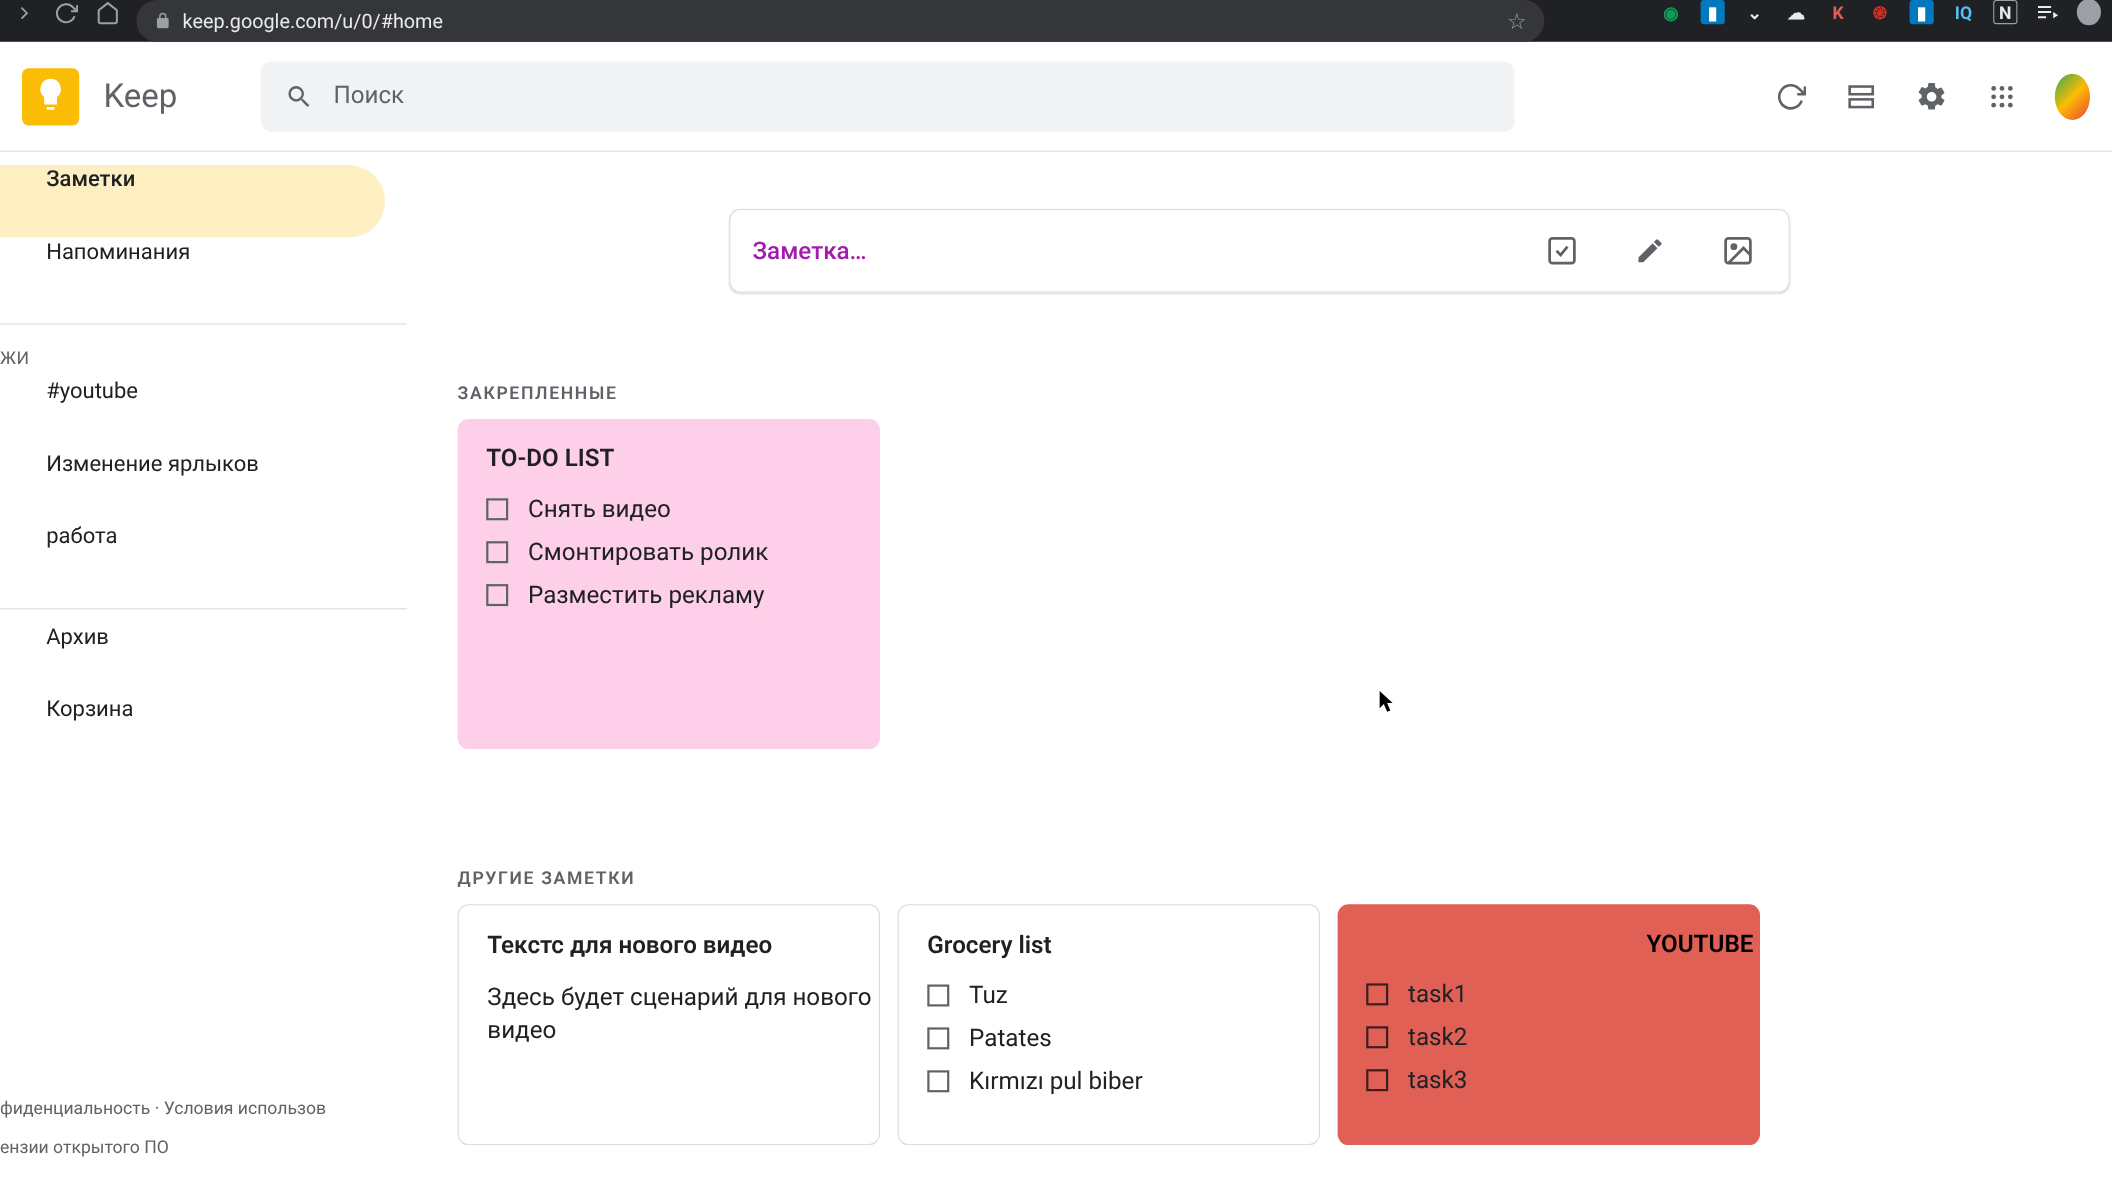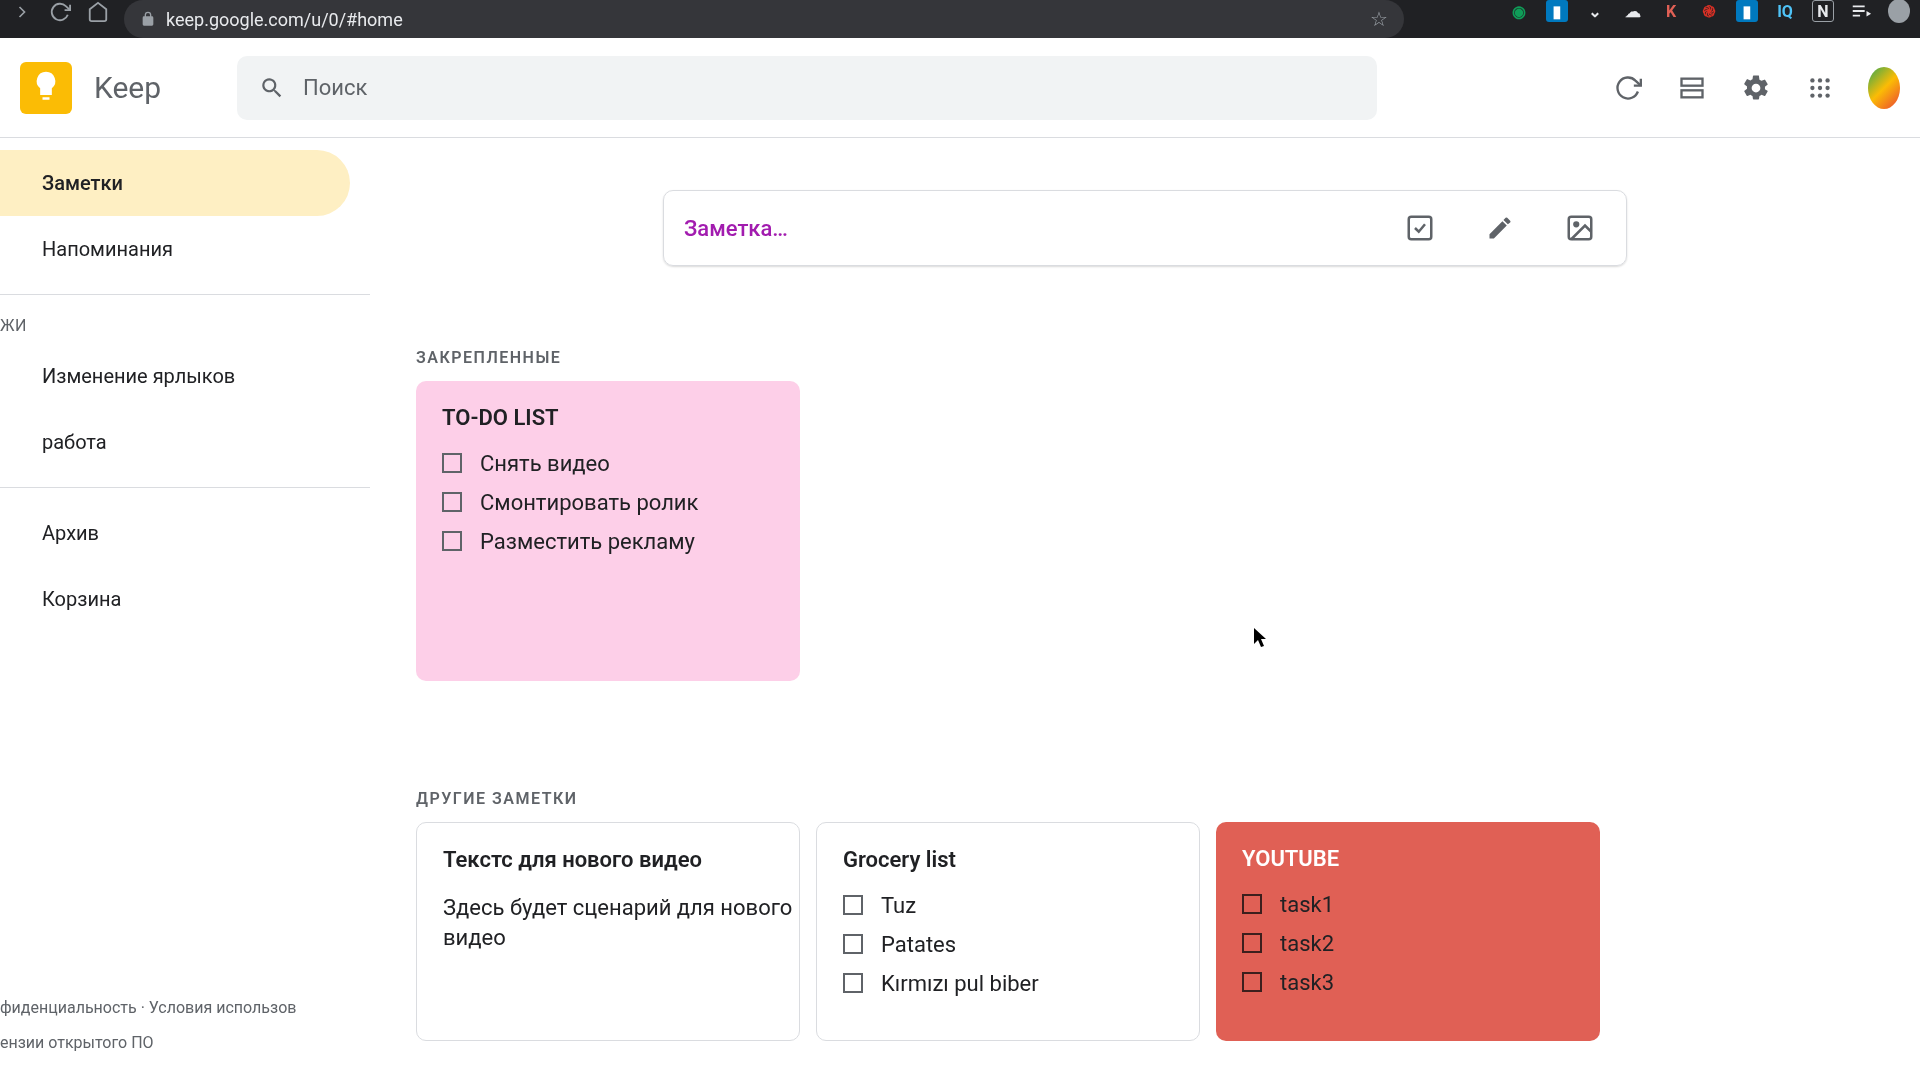--- a/index.html
+++ b/index.html
@@ -21,41 +21,41 @@
 .keep-title { font-size: 30px; color:#5f6368; font-weight:400; margin-left: 6px; }
 .search-box { margin-left: 60px; width: 1140px; height: 64px; background:#f1f3f4; border-radius:10px; display:flex; align-items:center; padding: 0 22px; gap:18px; }
 .search-icon { color:#5f6368; }
 .search-placeholder { color:#5f6368; font-size: 22px; }
 .header-actions { margin-left:auto; display:flex; gap:32px; align-items:center; }
 .header-action { width:32px; height:32px; display:flex; align-items:center; justify-content:center; color:#5f6368; }
 
 
 .app-body { display:flex; height: calc(1080px - 54px - 100px); }
 .sidebar { width: 370px; padding-top: 12px; position:relative; }
-.sidebar-item { height: 66px; display:flex; align-items:center; padding-left: 42px; font-size: 20px; color:#202124; border-radius: 0 34px 34px 0; margin-right: 20px; }
+.sidebar-item { height: 66px; display:flex; align-items:flex-start; padding-left: 42px; font-size: 20px; color:#202124; border-radius: 0 34px 34px 0; margin-right: 20px; }
 .sidebar-item.active { background:#feefc3; font-weight:500; }
 .sidebar-sep { border-top:1px solid #dadce0; margin: 12px 0; }
 .sidebar-section-label { padding-left: 0px; font-size: 16px; color:#5f6368; text-transform:uppercase; letter-spacing:0.5px; height:36px; display:flex; align-items:center; overflow:hidden; }
 .footer-links { position:absolute; bottom: 4px; left:0; font-size:16px; color:#5f6368; line-height:2.2; }
 
 
 .main { flex:1; padding: 0 10px; overflow:hidden; }
 .new-note { margin: 52px auto 0; width: 964px; height: 76px; border:1px solid #dadce0; border-radius:10px; box-shadow: 0 1px 2px rgba(0,0,0,0.15); display:flex; align-items:center; padding: 0 20px; gap: 16px; }
 .new-note-placeholder { color:#a21caf; font-size:22px; font-weight:500; }
 .new-note-actions { margin-left:auto; display:flex; gap:48px; align-items:center; padding-right:10px;}
 .new-note-action { width:32px; height:32px; color:#5f6368; display:flex; align-items:center; justify-content:center; }
 
 .section-label { margin: 82px 0 14px 36px; font-size:16px; font-weight:600; color:#5f6368; letter-spacing:1.5px; }
 .notes-grid { display:flex; gap:16px; margin-left: 36px; }
 .note-card { width: 384px; border-radius:10px; padding: 22px 6px 30px 26px; }
 .note-card.bordered { border:1px solid #dadce0; background:#fff; }
 .note-card.pink { background:#fdcfe8; }
 .note-card.red { background:#e06055; }
 .note-title { font-size:22px; font-weight:600; color:#202124; margin-bottom: 18px; line-height:1.35; }
-.note-title.dark { color:#ffffff; }
+.note-title.dark { color:#000000;text-align:right; }
 .note-body { font-size:22px; color:#202124; line-height:1.4; }
 .check-row { display:flex; align-items:center; gap:18px; margin-bottom: 14px; }
 .checkbox { width:20px; height:20px; border:2px solid #5f6368; flex-shrink:0; }
 .note-card.red .checkbox { border-color:#3c1f1d; }
 .check-label { font-size:22px; color:#202124; }
 .note-card.red .check-label { color:#202124; }
 
 .section-other { margin-top: 108px; }
 
 svg { display:block; }
@@ -166,20 +166,23 @@
   <div class="sidebar">
     <div class="sidebar-item active">
       <span>Заметки</span>
     </div>
     <div class="sidebar-item">
       <span>Напоминания</span>
     </div>
     <div class="sidebar-sep"></div>
     <div class="sidebar-section-label">жи</div>
     <div class="sidebar-item">
+      <span>#youtube</span>
+    </div>
+    <div class="sidebar-item">
       <span>Изменение ярлыков</span>
     </div>
     <div class="sidebar-item">
       <span>работа</span>
     </div>
     <div class="sidebar-sep"></div>
     <div class="sidebar-item">
       <span>Архив</span>
     </div>
     <div class="sidebar-item">

